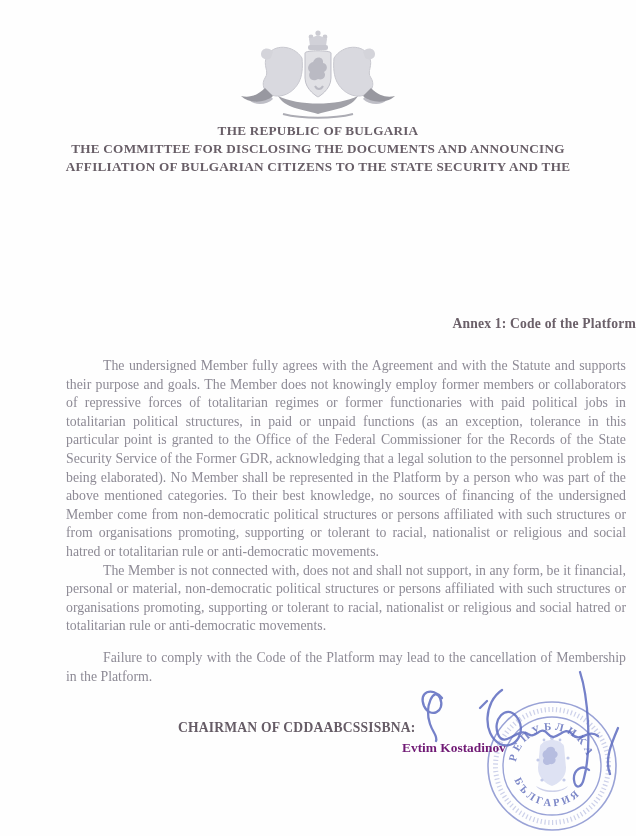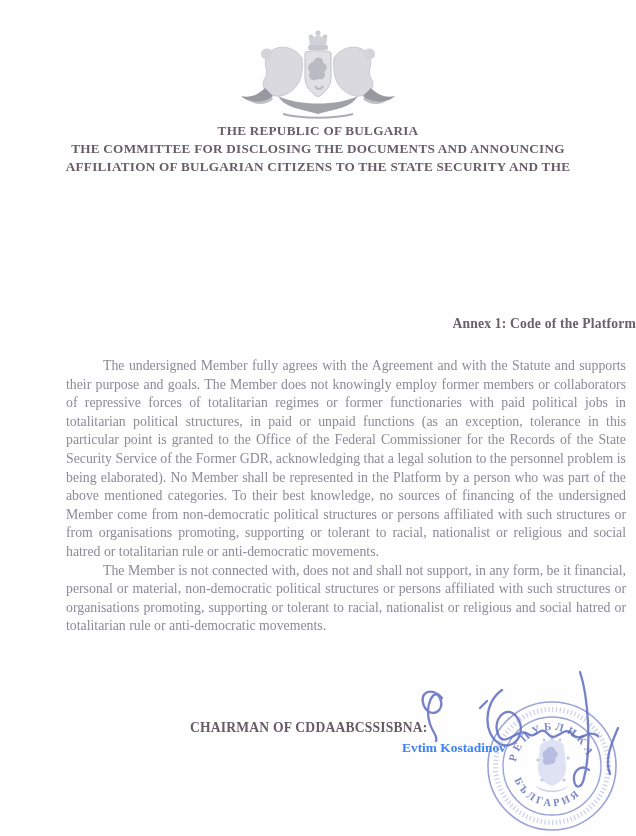--- a/index.html
+++ b/index.html
@@ -23,25 +23,25 @@
     position:absolute;top:316px;left:0;right:0;text-align:right;
     font-weight:bold;color:#6b6069;font-size:13.6px;letter-spacing:.2px;
   }
   .bodytext{
     position:absolute;top:357px;left:38px;width:560px;
     color:#8d8a95;font-size:13.8px;line-height:18.6px;text-align:justify;margin-left:28px;
   }
   .bodytext p{margin:0;text-indent:37px;}
   .bodytext p.gap{margin-top:13px;}
   .chairman{
-    position:absolute;left:190px;top:720px;font-weight:bold;color:#665c66;
+    position:absolute;left:178px;top:720px;font-weight:bold;color:#665c66;
     font-size:13.6px;letter-spacing:.2px;z-index:3;
   }
   .signer{
-    position:absolute;left:402px;top:740px;font-weight:bold;color:#3b82f6;
+    position:absolute;left:402px;top:740px;font-weight:bold;color:#701a75;
     font-size:13.4px;z-index:3;
   }
   .stamp{position:absolute;left:478px;top:688px;z-index:1;}
   .signature-ink{position:absolute;left:398px;top:662px;z-index:4;pointer-events:none;}
   svg text{font-family:"Liberation Serif","DejaVu Serif",serif;}
 </style>
 </head>
 <body>
 
 <div class="page">
@@ -80,20 +80,21 @@
     <div>THE COMMITTEE FOR DISCLOSING THE DOCUMENTS AND ANNOUNCING</div>
     <div>AFFILIATION OF BULGARIAN CITIZENS TO THE STATE SECURITY AND THE</div>
   </div>
 
 
   <div class="annex">Annex 1: Code of the Platform</div>
 
   <div class="bodytext">
     <p>The undersigned Member fully agrees with the Agreement and with the Statute and supports their purpose and goals. The Member does not knowingly employ former members or collaborators of repressive forces of totalitarian regimes or former functionaries with paid political jobs in totalitarian political structures, in paid or unpaid functions (as an exception, tolerance in this particular point is granted to the Office of the Federal Commissioner for the Records of the State Security Service of the Former GDR, acknowledging that a legal solution to the personnel problem is being elaborated). No Member shall be represented in the Platform by a person who was part of the above mentioned categories. To their best knowledge, no sources of financing of the undersigned Member come from non-democratic political structures or persons affiliated with such structures or from organisations promoting, supporting or tolerant to racial, nationalist or religious and social hatred or totalitarian rule or anti-democratic movements.</p>
     <p>The Member is not connected with, does not and shall not support, in any form, be it financial, personal or material, non-democratic political structures or persons affiliated with such structures or organisations promoting, supporting or tolerant to racial, nationalist or religious and social hatred or totalitarian rule or anti-democratic movements.</p>
+    <p class="gap">Failure to comply with the Code of the Platform may lead to the cancellation of Membership in the Platform.</p>
   </div>
 
   <div class="chairman">CHAIRMAN OF CDDAABCSSISBNA:</div>
   <div class="signer">Evtim Kostadinov</div>
 
   <svg class="stamp" width="152" height="150" viewBox="0 0 152 150">
     <g stroke="#8f99d2" fill="none" opacity="0.9">
       <circle cx="74" cy="78" r="64" stroke-width="1.6"></circle>
       <circle cx="74" cy="78" r="56.5" stroke-width="5" stroke-dasharray="1.2 2.6" opacity="0.5"></circle>
       <circle cx="74" cy="78" r="49" stroke-width="1.4"></circle>

